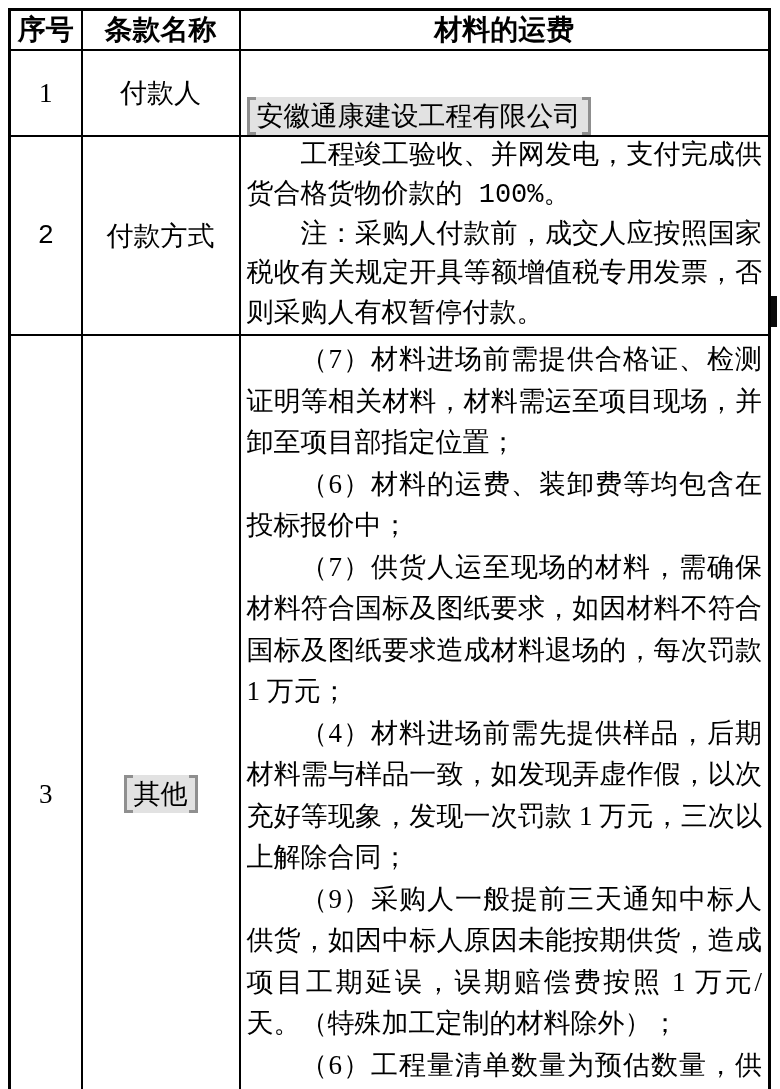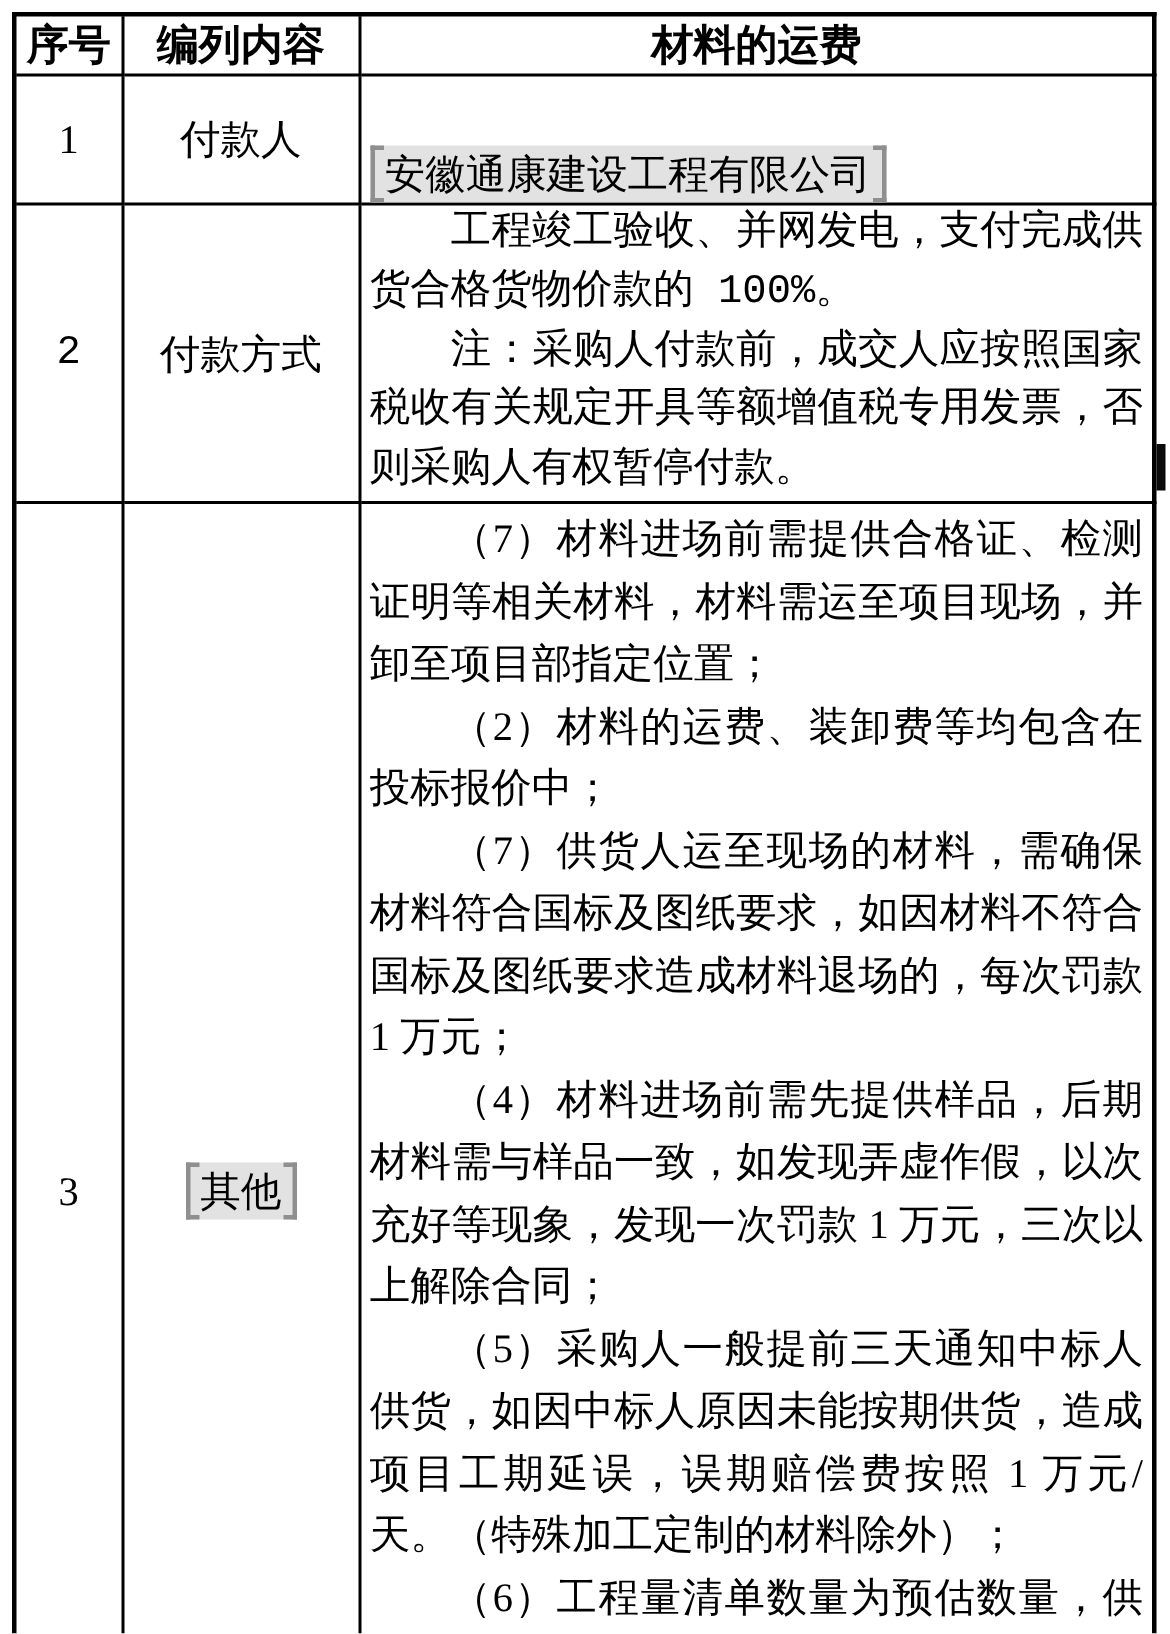--- a/index.html
+++ b/index.html
@@ -107,21 +107,21 @@
 <div id="page">
   <table class="terms">
     <colgroup>
       <col class="c-no">
       <col class="c-name">
       <col class="c-body">
     </colgroup>
     <tbody>
         <tr class="hdr">
       <th>序号</th>
-      <th>编列内容</th>
+      <th>条款名称</th>
       <th>材料的运费</th>
     </tr>
     <tr class="r1">
       <td class="no-cell">1</td>
       <td class="name-cell">付款人</td>
       <td class="body-cell">
         <span class="form-field company-field">安徽通康建设工程有限公司</span>
       </td>
     </tr>
     <tr class="r2">
@@ -132,23 +132,23 @@
         <p>注：采购人付款前，成交人应按照国家税收有关规定开具等额增值税专用发票，否则采购人有权暂停付款。</p>
       </td>
     </tr>
     <tr class="r3">
       <td class="no-cell">3</td>
       <td class="name-cell">
         <span class="form-field">其他</span>
       </td>
       <td class="body-cell">
         <p>（7）材料进场前需提供合格证、检测证明等相关材料，材料需运至项目现场，并卸至项目部指定位置；</p>
-        <p>（2）材料的运费、装卸费等均包含在投标报价中；</p>
+        <p>（6）材料的运费、装卸费等均包含在投标报价中；</p>
         <p>（7）供货人运至现场的材料，需确保材料符合国标及图纸要求，如因材料不符合国标及图纸要求造成材料退场的，每次罚款 1 万元；</p>
         <p>（4）材料进场前需先提供样品，后期材料需与样品一致，如发现弄虚作假，以次充好等现象，发现一次罚款 1 万元，三次以上解除合同；</p>
-        <p>（5）采购人一般提前三天通知中标人供货，如因中标人原因未能按期供货，造成项目工期延误，误期赔偿费按照 1 万元/天。（特殊加工定制的材料除外）；</p>
+        <p>（9）采购人一般提前三天通知中标人供货，如因中标人原因未能按期供货，造成项目工期延误，误期赔偿费按照 1 万元/天。（特殊加工定制的材料除外）；</p>
         <p>（6）工程量清单数量为预估数量，供货人按工程量清单数量供货，如发生货物剩余，由供货人回收，所产生的装卸运输费用由供货人承担，采购人按照实际用量进行结算。</p>
       </td>
     </tr>
   </tbody>
     </table>
   <div class="stray-mark"></div>
 </div>
 
 </body></html>

